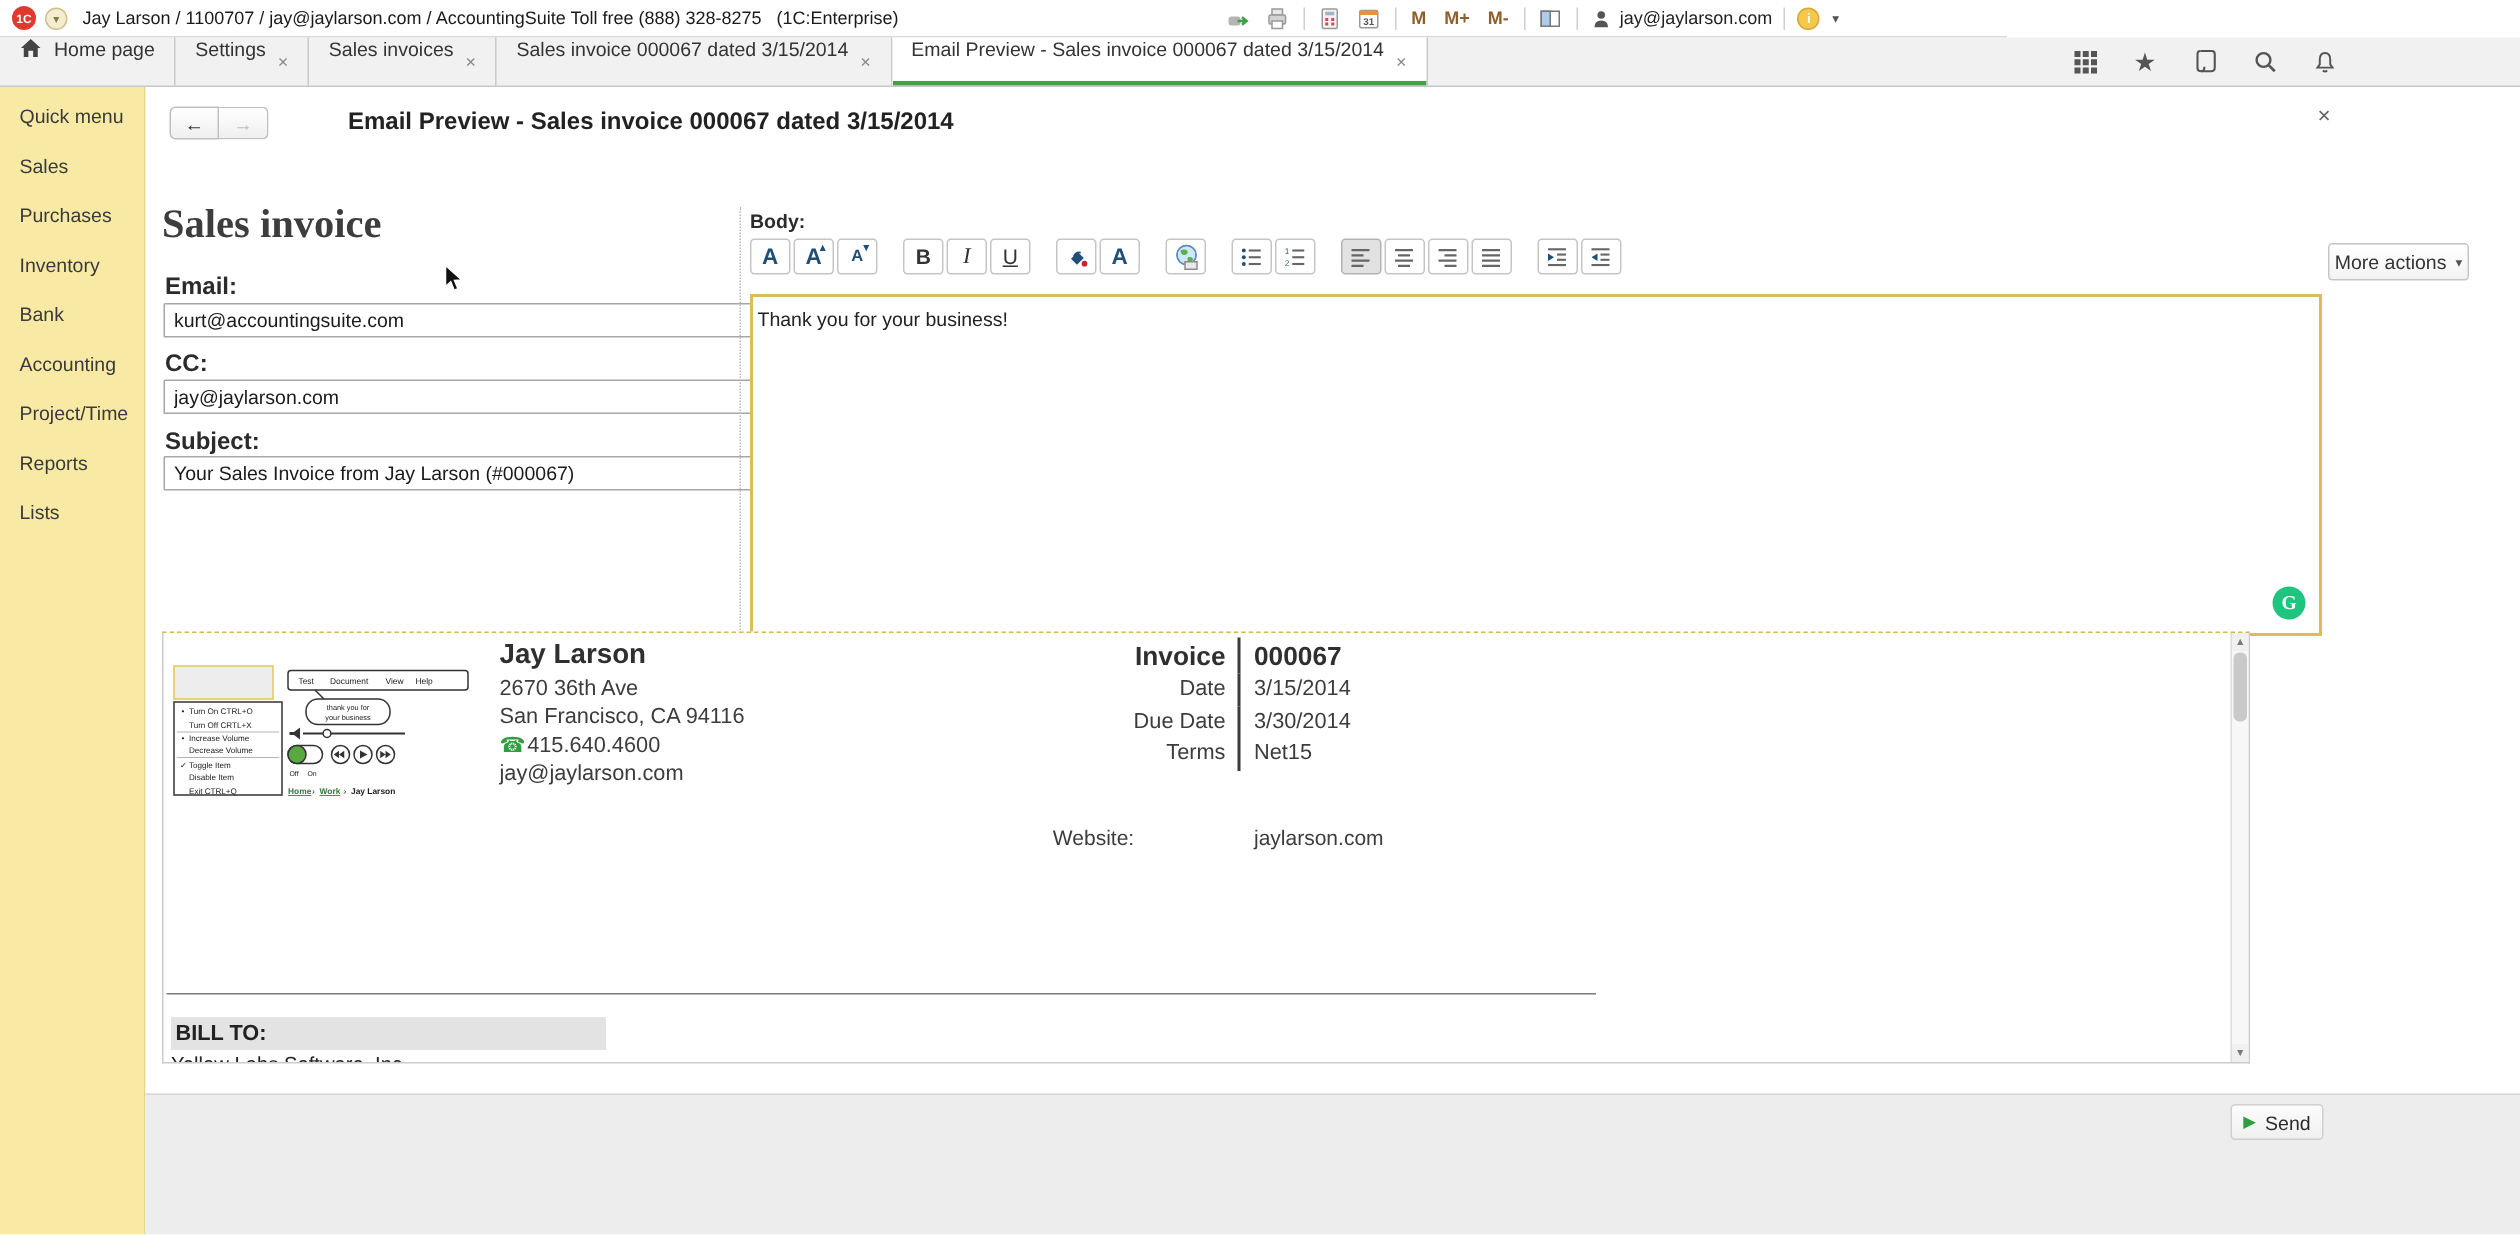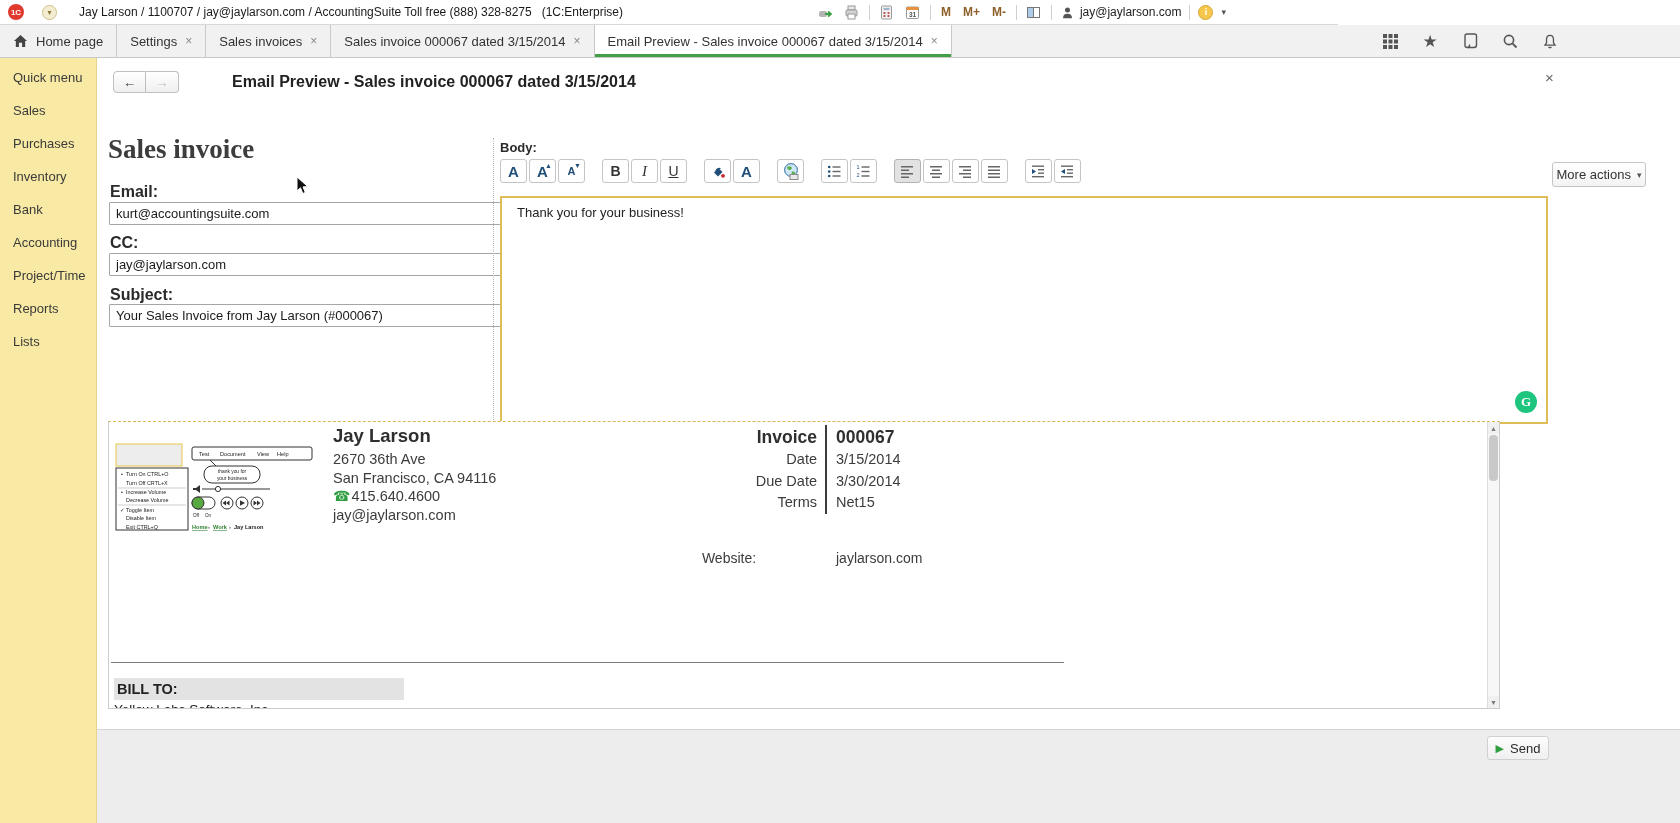--- a/index.html
+++ b/index.html
@@ -1,34 +1,34 @@
 <!DOCTYPE html>
 <html><head>
 <meta charset="utf-8">
 <style>
   *{margin:0;padding:0;box-sizing:border-box}
   html,body{width:1680px;height:823px;font-family:"Liberation Sans",sans-serif;background:#fff;overflow:hidden}
   .screen{position:relative;width:1680px;height:823px;background:#fff}
 
   
-  .topbar{position:absolute;left:0;top:0;width:1338px;height:25px;background:#fff;border-bottom:1px solid #d8d8d8;display:flex;align-items:center;padding:0 8px;gap:18px;font-size:12px;color:#1a1a1a}
+  .topbar{position:absolute;left:0;top:0;width:1338px;height:25px;background:#fff;border-bottom:1px solid #d8d8d8;display:flex;align-items:center;padding:0 8px;gap:6px;font-size:12px;color:#1a1a1a}
   .logo1c{width:16px;height:16px;border-radius:50%;background:#e03a2f;color:#fff;font-size:8px;font-weight:bold;display:flex;align-items:center;justify-content:center;flex:0 0 auto}
   .logo-drop{width:15px;height:15px;border-radius:50%;background:#f4edd2;border:1px solid #cfc089;color:#8a7a3a;font-size:8px;display:flex;align-items:center;justify-content:center;cursor:pointer}
   .session{margin-left:4px;white-space:pre}
   .topbar-right{margin-left:auto;display:flex;align-items:center;gap:8px;padding-right:104px}
   .tsep{width:1px;height:15px;background:#cfcfcf}
   .ticon{display:flex;align-items:center;justify-content:center;width:18px;height:18px;background:none;border:none;cursor:pointer}
   .mem{font-weight:bold;color:#8d5f2a;font-size:12px;background:none;border:none;cursor:pointer;padding:0 2px}
   .useremail{font-size:12px;color:#222;display:flex;align-items:center;gap:5px}
   .infoicon{width:15px;height:15px;border-radius:50%;background:#f5c84c;border:1px solid #d7a636;color:#fff;font-weight:bold;font-size:9px;display:flex;align-items:center;justify-content:center}
   .caret{font-size:9px;color:#555}
 
   
   .tabbar{position:absolute;left:0;top:25px;width:1680px;height:33px;background:#f1f1f1;border-bottom:1px solid #c8c8c8;display:flex;align-items:stretch}
-  .tab{display:flex;align-items:center;gap:8px;padding:0 13px;font-size:13px;color:#333;border-right:1px solid #c9c9c9;cursor:pointer;white-space:nowrap}
+  .tab{display:flex;gap:8px;padding:0 13px;font-size:13px;color:#333;border-right:1px solid #c9c9c9;cursor:pointer;white-space:nowrap}
   .tab.active{background:#fff;box-shadow:inset 0 -3px 0 #43a047;border-left:0}
   .tabclose{background:none;border:none;color:#8a8a8a;font-size:12px;cursor:pointer;line-height:1}
   .tabbar-icons{margin-left:auto;display:flex;align-items:center;gap:20px;padding-right:120px}
   .tbi{background:none;border:none;cursor:pointer;display:flex;align-items:center;justify-content:center;width:20px;height:20px;color:#555}
   .staricon{font-size:17px;color:#555;line-height:1}
 
   
   .sidebar{position:absolute;left:0;top:58px;width:97px;height:765px;background:#f8eaa5;border-right:1px solid #e5d48c}
   .sb-item{height:33px;line-height:33px;padding-left:13px;font-size:13px;color:#3a3a3a;cursor:pointer;white-space:nowrap}
   .sb-item:first-child{margin-top:3px}
@@ -55,21 +55,21 @@
   .tgroup{display:flex;gap:2px}
   .tbtn{width:27px;height:24px;border:1px solid #c5c5c5;border-radius:3px;background:#fff;display:flex;align-items:center;justify-content:center;cursor:pointer;position:relative}
   .tbtn.pressed{background:#e2e2e2;border-color:#b3b3b3}
   .tA{color:#1f4e79;font-weight:bold;font-size:15px;font-family:"Liberation Sans",sans-serif}
   .tAsm{color:#1f4e79;font-weight:bold;font-size:11px}
   .supmark{position:absolute;top:2px;right:3px;font-size:7px;color:#1f4e79;line-height:1}
   .tB{font-weight:bold;font-size:14px;color:#333}
   .tI{font-style:italic;font-family:"Liberation Serif",serif;font-size:15px;color:#333}
   .tU{text-decoration:underline;font-size:14px;color:#333}
   .moreactions{position:absolute;left:1455px;top:104px;width:94px;height:25px;border:1px solid #c5c5c5;border-radius:3px;background:linear-gradient(#fff,#f3f3f3);font-size:13px;color:#333;cursor:pointer;display:flex;align-items:center;justify-content:center;gap:6px}
-  .editor{position:absolute;left:403px;top:138px;width:1048px;height:228px;border:2px solid #dcbd57;background:#fff;padding:7px 15px;font-size:13px;color:#222;cursor:text}
+  .editor{position:absolute;left:403px;top:138px;width:1048px;height:228px;border:2px solid #dcbd57;background:#fff;padding:7px 3px;font-size:13px;color:#222;cursor:text}
   .grammarly{position:absolute;right:9px;bottom:9px;width:22px;height:22px;border-radius:50%;background:#1ec57e;color:#fff;font-weight:bold;font-size:13px;display:flex;align-items:center;justify-content:center;font-family:"Liberation Serif",serif}
 
   
   .preview{position:absolute;left:11px;top:363px;width:1392px;height:288px;border:1px solid #cccccc;border-top:1px dashed #d9b854;background:#fff;overflow:hidden}
   .company{position:absolute;left:224px;top:3px;color:#3c3c3c}
   .cname{font-size:18.5px;font-weight:bold;color:#2f2f2f;margin-bottom:3px}
   .cline{font-size:14.5px;line-height:18.5px}
   .phoneglyph{color:#2f9e41;font-size:14px;margin-right:1px}
   .details{position:absolute;left:530px;top:3px;display:grid;grid-template-columns:188px 160px}
   .dlabel{text-align:right;padding-right:8px;border-right:2px solid #3b3b3b;font-size:14.5px;color:#3c3c3c;height:21.5px;line-height:21.5px}

